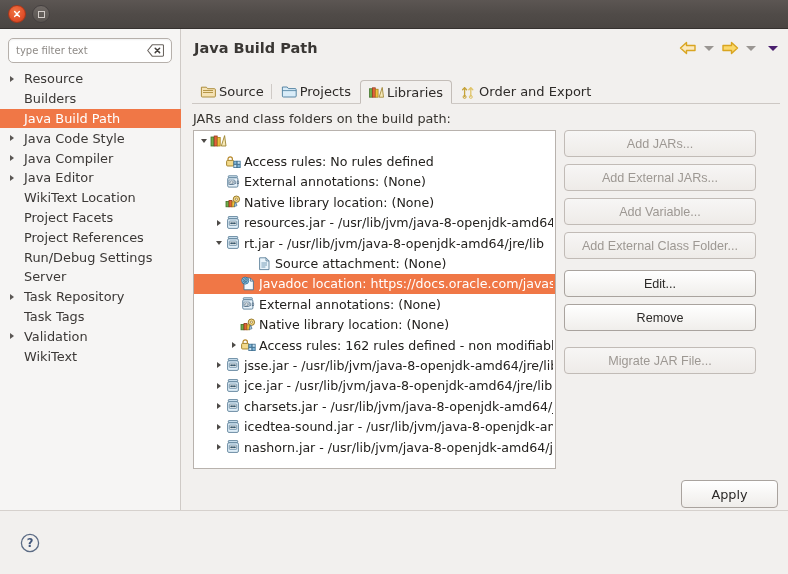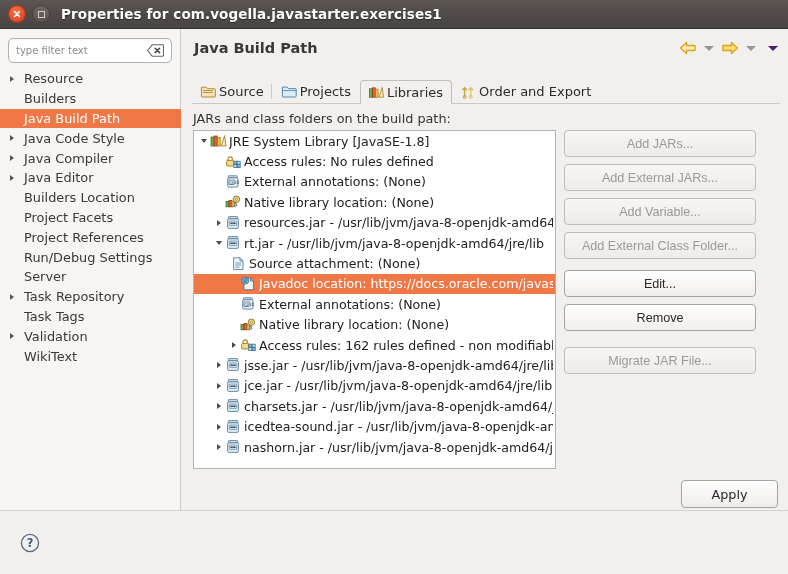--- a/index.html
+++ b/index.html
@@ -240,21 +240,20 @@
 
   <div class="titlebar">
     <div class="win-btn win-close">
       <svg width="8" height="8" viewBox="0 0 8 8" aria-hidden="true">
         <path d="M1.6 1.6 L6.4 6.4 M6.4 1.6 L1.6 6.4" stroke="#fff" stroke-width="1.4" stroke-linecap="round"></path>
       </svg>
     </div>
     <div class="win-btn win-max">
       <span class="sq"></span>
     </div>
-    <div class="title">Properties for com.vogella.javastarter.exercises1</div>
   </div>
 
   <div class="leftpane">
 
     <div class="filterbox">
       <div class="ftxt">type filter text</div>
       <div class="clear-ico">
         <svg width="17" height="13" viewBox="0 0 17 13" aria-hidden="true">
           <path d="M5.2 0.8 H15.6 a0.9 0.9 0 0 1 0.9 0.9 V11.3 a0.9 0.9 0 0 1 -0.9 0.9 H5.2 L0.7 6.5 Z" fill="#ffffff" stroke="#6b6560" stroke-width="1.1" stroke-linejoin="round"></path>
           <path d="M8.2 4.2 L12.6 8.6 M12.6 4.2 L8.2 8.6" stroke="#45413e" stroke-width="1.5" stroke-linecap="round"></path>
@@ -290,21 +289,21 @@
           <span class="lbl">Java Compiler</span>
         </div>
         <div class="lrow">
           <span class="twisty">
             <span class="tri"></span>
           </span>
           <span class="lbl">Java Editor</span>
         </div>
         <div class="lrow">
           <span class="twisty"></span>
-          <span class="lbl">Builders Location</span>
+          <span class="lbl">WikiText Location</span>
         </div>
         <div class="lrow">
           <span class="twisty"></span>
           <span class="lbl">Project Facets</span>
         </div>
         <div class="lrow">
           <span class="twisty"></span>
           <span class="lbl">Project References</span>
         </div>
         <div class="lrow">
@@ -410,21 +409,20 @@
             <span class="tri-d"></span>
           </span>
           <span class="ic">
             <svg width="17" height="16" viewBox="0 0 17 16">
       <rect x="1" y="4" width="3" height="9" fill="#6fae4a" stroke="#3f7029" stroke-width=".8"></rect>
       <rect x="4.2" y="3" width="3" height="10" fill="#e0643a" stroke="#97391b" stroke-width=".8"></rect>
       <rect x="7.4" y="4.5" width="2.8" height="8.5" fill="#f0c040" stroke="#a77f16" stroke-width=".8"></rect>
       <path d="M11.3 13 L14.6 2.6 L16 13 Z" fill="#f7e9b8" stroke="#9c8331" stroke-width=".9"></path>
     </svg>
           </span>
-          <span class="txt">JRE System Library [JavaSE-1.8]</span>
         </div>
         <div class="trow" style="padding-left: 18px;">
           <span class="tw"></span>
           <span class="ic">
             <svg width="17" height="16" viewBox="0 0 17 16">
       <path d="M3 6.6 V5.1 a2.2 2.2 0 0 1 4.4 0 V6.6" fill="none" stroke="#b88a2c" stroke-width="1.2"></path>
       <rect x="1.6" y="6.4" width="7.2" height="5.6" rx="1" fill="#f3d98a" stroke="#9c7a20" stroke-width=".9"></rect>
       <rect x="8.8" y="7.2" width="3" height="3" fill="#7fb8dd" stroke="#3d6e90" stroke-width=".8"></rect>
       <rect x="12.2" y="7.2" width="3" height="3" fill="#c9e2f2" stroke="#3d6e90" stroke-width=".8"></rect>
       <rect x="8.8" y="10.6" width="3" height="3" fill="#c9e2f2" stroke="#3d6e90" stroke-width=".8"></rect>
@@ -486,21 +484,21 @@
       <rect x="3.3" y="1.6" width="9.4" height="2" rx=".5" fill="#cfe4f2" stroke="#5b7f99" stroke-width=".9"></rect>
       <rect x="2.6" y="3.8" width="10.8" height="9.6" rx="1.3" fill="#dfeef8" stroke="#5b7f99" stroke-width=".9"></rect>
       <rect x="4.3" y="6.1" width="7.4" height="4.2" rx=".5" fill="#ffffff" stroke="#5b7f99" stroke-width=".8"></rect>
       <circle cx="6.2" cy="8.2" r="1" fill="#35566b"></circle>
       <circle cx="8" cy="8.2" r="1" fill="#35566b"></circle>
       <circle cx="9.8" cy="8.2" r="1" fill="#35566b"></circle>
     </svg>
           </span>
           <span class="txt">rt.jar - /usr/lib/jvm/java-8-openjdk-amd64/jre/lib</span>
         </div>
-        <div class="trow" style="padding-left: 23px;">
+        <div class="trow" style="padding-left: 49px;">
           <span class="tw"></span>
           <span class="ic">
             <svg width="17" height="16" viewBox="0 0 17 16">
       <path d="M3.6 1.8 H10 L13 4.9 V13.6 H3.6 Z" fill="#eaf4fb" stroke="#5b7f99" stroke-width=".9" stroke-linejoin="round"></path>
       <path d="M10 1.8 V4.9 H13" fill="none" stroke="#5b7f99" stroke-width=".9"></path>
       <path d="M5.4 7 H11 M5.4 9 H11 M5.4 11 H9.4" stroke="#6b93ae" stroke-width=".9"></path>
     </svg>
           </span>
           <span class="txt">Source attachment: (None)</span>
         </div>

